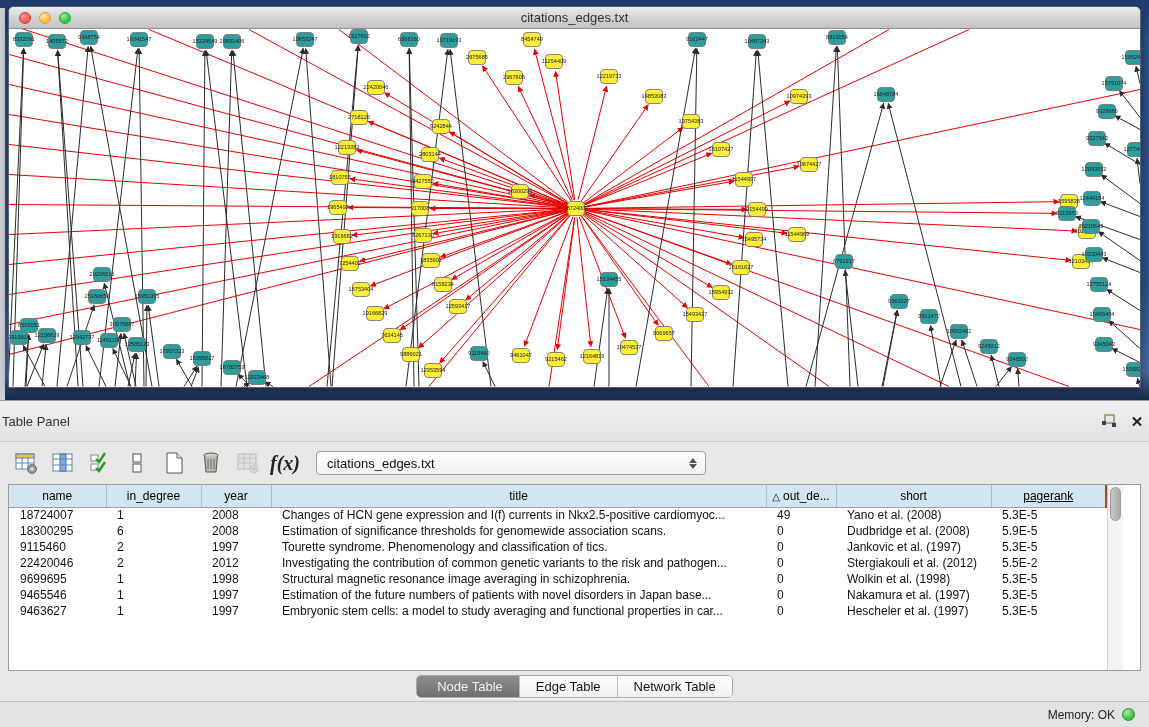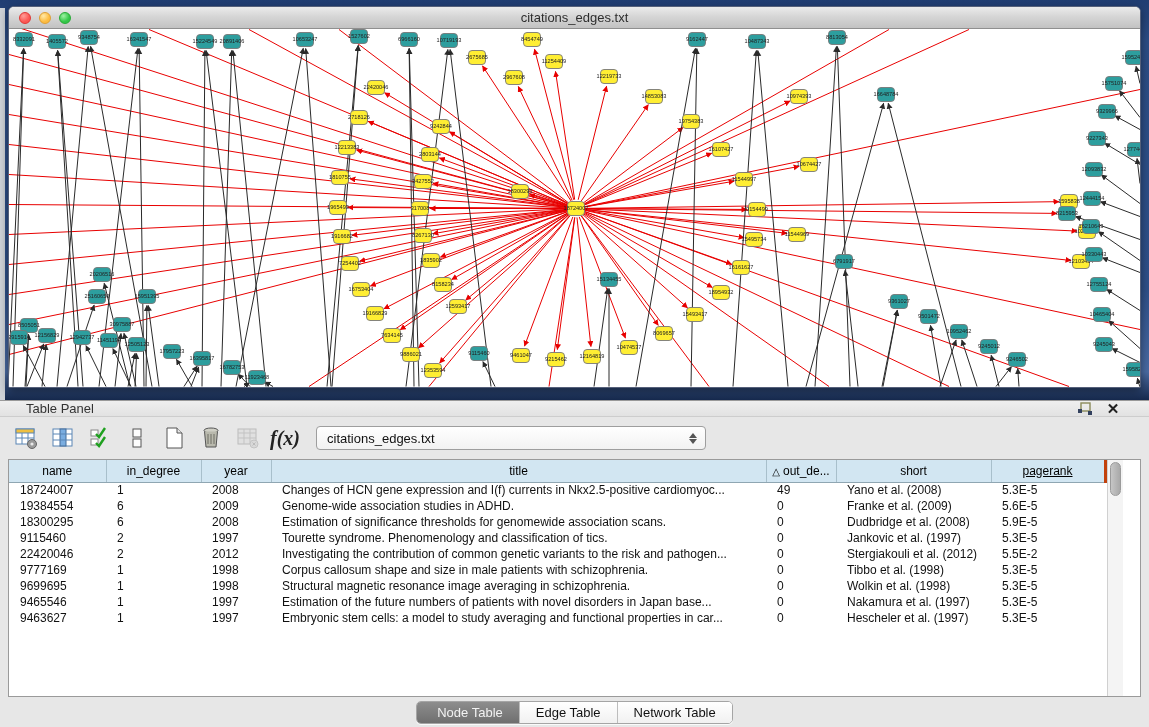--- a/index.html
+++ b/index.html
@@ -20,21 +20,21 @@
   .light { width:12px; height:12px; border-radius:50%; }
   .light.red { background:radial-gradient(circle at 35% 30%,#ff9d97,#fc5753 60%); border:1px solid #df3734; }
   .light.yellow { background:radial-gradient(circle at 35% 30%,#ffe9a8,#fdbc40 60%); border:1px solid #de9f34; }
   .light.green { background:radial-gradient(circle at 35% 30%,#9ef2a2,#33c748 60%); border:1px solid #27aa35; }
   .win-title { position:absolute; left:0; right:0; text-align:center; font-size:13px; color:#2e2e2e; }
   .net-canvas { display:block; width:1131px; height:358px; background:#fff; }
 
   
   .table-panel { height:327px; background:#e7e7e7; border-top:1px solid #9a9a9a;
     display:flex; flex-direction:column; }
-  .panel-header { height:16px; display:flex; align-items:center; padding:0 26px;
+  .panel-header { height:41px; display:flex; align-items:center; padding:0 2px;
     background:linear-gradient(180deg,#efefef,#e2e2e2); border-bottom:1px solid #cdcdcd; }
   .panel-title { font-size:13px; color:#333; }
   .panel-header .spacer { flex:1; }
   .hdr-icon { width:20px; height:18px; display:flex; align-items:center; justify-content:center;
     margin-left:8px; cursor:default; }
   .close-x { font-size:15px; font-weight:bold; color:#222; line-height:1; }
 
   .toolbar { height:42px; display:flex; align-items:center; padding:0 14px; gap:13px; }
   .tb-icon { width:24px; height:24px; display:flex; align-items:center; justify-content:center; }
   .fx { font-family:"Liberation Serif", serif; font-style:italic; font-weight:bold; font-size:20px; color:#222; }
@@ -46,21 +46,21 @@
   .dd-stepper span { width:0; height:0; border-left:4px solid transparent; border-right:4px solid transparent; }
   .dd-up { border-bottom:5px solid #555; }
   .dd-down { border-top:5px solid #555; }
 
   .table-wrap { position:relative; margin:0 8px; flex:1; background:#fff;
     border:1px solid #9a9a9a; overflow:hidden; }
   table { border-collapse:collapse; table-layout:fixed; width:1097px; }
   th { height:22px; background:#d2e6f2; font-weight:normal; font-size:12px; color:#000;
     border-right:1px solid #a8bfcb; border-bottom:1px solid #8fa6b2; text-align:center;
     overflow:hidden; white-space:nowrap;margin-top:21px; }
-  th:last-child { border-right:5px solid #c2410c;text-decoration:underline; }
+  th:last-child { border-right:2px solid #c2410c;text-decoration:underline; }
   td { height:16px; font-size:12px; color:#111; padding:0 4px 0 11px; white-space:nowrap;
     overflow:hidden; text-overflow:clip; }
   .sort-tri { font-size:10px; margin-right:3px; }
   .vscroll { position:absolute; top:0; bottom:0; left:1098px; width:16px;
     background:#f4f4f4; border-left:1px solid #d0d0d0; }
   .vthumb { position:absolute; top:2px; left:2px; width:11px; height:34px;
     background:linear-gradient(90deg,#c6c6c6,#a9a9a9); border:1px solid #9b9b9b; border-radius:6px; }
 
   .tabs-row { height:30px; display:flex; align-items:center; justify-content:center; }
   .seg { display:flex; border:1px solid #a5a5a5; border-radius:5px; overflow:hidden;
@@ -552,29 +552,20 @@
             <tr>
               <td>18724007</td>
               <td>1</td>
               <td>2008</td>
               <td>Changes of HCN gene expression and I(f) currents in Nkx2.5-positive cardiomyoc...</td>
               <td>49</td>
               <td>Yano et al. (2008)</td>
               <td>5.3E-5</td>
             </tr>
             <tr>
-              <td>19384554</td>
-              <td>6</td>
-              <td>2009</td>
-              <td>Genome-wide association studies in ADHD.</td>
-              <td>0</td>
-              <td>Franke et al. (2009)</td>
-              <td>5.6E-5</td>
-            </tr>
-            <tr>
               <td>18300295</td>
               <td>6</td>
               <td>2008</td>
               <td>Estimation of significance thresholds for genomewide association scans.</td>
               <td>0</td>
               <td>Dudbridge et al. (2008)</td>
               <td>5.9E-5</td>
             </tr>
             <tr>
               <td>9115460</td>
@@ -588,29 +579,20 @@
             <tr>
               <td>22420046</td>
               <td>2</td>
               <td>2012</td>
               <td>Investigating the contribution of common genetic variants to the risk and pathogen...</td>
               <td>0</td>
               <td>Stergiakouli et al. (2012)</td>
               <td>5.5E-2</td>
             </tr>
             <tr>
-              <td>9777169</td>
-              <td>1</td>
-              <td>1998</td>
-              <td>Corpus callosum shape and size in male patients with schizophrenia.</td>
-              <td>0</td>
-              <td>Tibbo et al. (1998)</td>
-              <td>5.3E-5</td>
-            </tr>
-            <tr>
               <td>9699695</td>
               <td>1</td>
               <td>1998</td>
               <td>Structural magnetic resonance image averaging in schizophrenia.</td>
               <td>0</td>
               <td>Wolkin et al. (1998)</td>
               <td>5.3E-5</td>
             </tr>
             <tr>
               <td>9465546</td>
@@ -638,15 +620,19 @@
     </div>
 
     <div class="tabs-row">
       <div class="seg" id="seg">
           <span class="seg-btn active">Node Table</span>
           <span class="seg-btn">Edge Table</span>
           <span class="seg-btn">Network Table</span>
         </div>
     </div>
 
+    <div class="statusbar">
+      <span class="mem-label">Memory: OK</span>
+      <span class="mem-dot"></span>
+    </div>
 
   </div>
 </div>
 
 </body></html>

